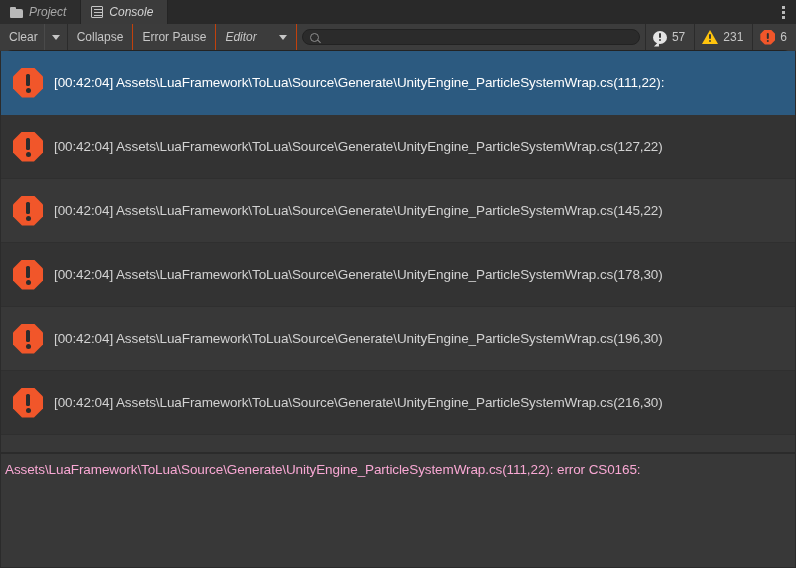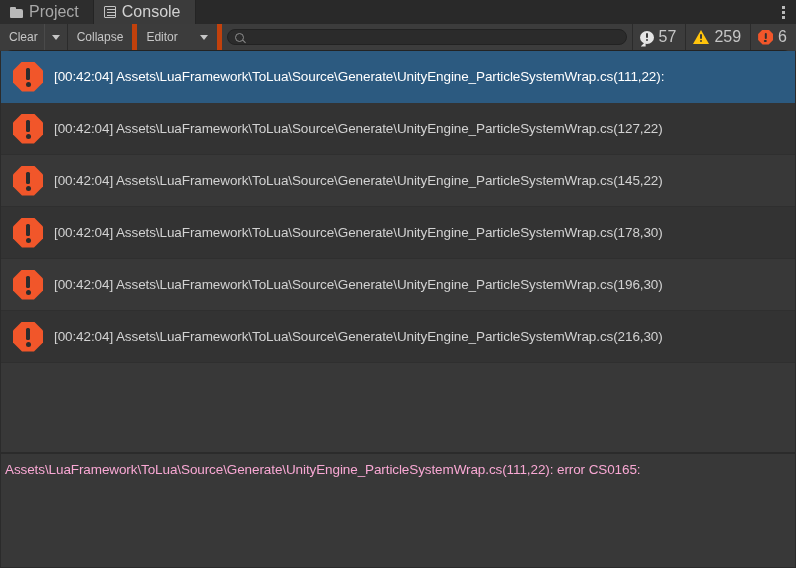--- a/index.html
+++ b/index.html
@@ -32,26 +32,27 @@
     display: flex;
     align-items: stretch;
     position: relative;
     flex: 0 0 auto;
   }
   .tab {
     display: flex;
     align-items: center;
     gap: 6px;
     padding: 0 14px 0 10px;
-    font-size: 16px;
+    font-size: 12px;
     color: #b4b4b4;
     background: #333333;
     border-right: 1px solid #242424;
     cursor: default;
     user-select: none;
+    font-style: italic;
   }
   .tab.inactive {
     background: #2d2d2d;
     color: #a8a8a8;
   }
   .tab.active {
     background: #3b3b3b;
     color: #d2d2d2;
   }
   .tabbar-filler {
@@ -124,34 +125,34 @@
     flex: 0 0 auto;
     border-radius: 13px;
   }
   .tb-btn {
     display: flex;
     align-items: center;
     padding: 0 9px;
     font-size: 12px;
     color: #c6c6c6;
     background: #3c3c3c;
-    border-right: 5px solid #c2410c;
+    border-right: 1px solid #c2410c;
     cursor: default;
     user-select: none;
     white-space: nowrap;
   }
   .tb-btn.split-main { padding-right: 6px; border-right: 1px solid #4a4a4a; }
   .tb-btn.split-arrow { padding: 0 7px; border-right: 1px solid #2b2b2b; }
   .caret {
     width: 0; height: 0;
     border-left: 4px solid transparent;
     border-right: 4px solid transparent;
     border-top: 5px solid #c6c6c6;
   }
-  .tb-btn.dropdown { gap: 22px; }
+  .tb-btn.dropdown { gap: 22px; font-style: italic; }
   .search-wrap {
     flex: 1 1 auto;
     display: flex;
     align-items: center;
     background: #3c3c3c;
     padding: 0 5px;
   }
   .search-field {
     flex: 1 1 auto;
     height: 16px;
@@ -189,21 +190,21 @@
     padding: 0 0 0 5px;
     min-width: 0;
   }
   .counter {
     display: flex;
     align-items: center;
     gap: 5px;
     padding: 0 9px 0 7px;
     background: #3c3c3c;
     border-left: 1px solid #2b2b2b;
-    font-size: 16px;
+    font-size: 12px;
     color: #c6c6c6;
     cursor: default;
     user-select: none;
   }
 
   
   .info-ico {
     width: 14px; height: 13px;
     background: #e4e4e4;
     border-radius: 50%;
@@ -286,21 +287,21 @@
   
   .loglist {
     flex: 1 1 auto;
     background: #383838;
     border-left: 1px solid #2b2b2b;
     border-right: 1px solid #2b2b2b;
     overflow: hidden;
     position: relative;
   }
   .logrow {
-    height: 52px;
+    height: 64px;
     display: flex;
     align-items: center;
     padding: 0 0 0 12px;
     box-sizing: border-box;
     border-bottom: 1px solid #2f2f2f;
     cursor: default;
     user-select: none;
     overflow: hidden;
     text-align: center;
   }
@@ -396,41 +397,44 @@
   <div class="toolbar">
     <div class="tb-btn split-main">
       <span>Clear</span>
     </div>
     <div class="tb-btn split-arrow">
       <span class="caret"></span>
     </div>
     <div class="tb-btn">
       <span>Collapse</span>
     </div>
+    <div class="tb-btn">
+      <span>Error Pause</span>
+    </div>
     <div class="tb-btn dropdown">
       <span>Editor</span>
       <span class="caret"></span>
     </div>
     <div class="search-wrap">
       <div class="search-field">
         <span class="mag"></span>
         <input class="search-input" type="text" value="" placeholder="" style="">
       </div>
     </div>
     <div class="counter">
       <span class="info-ico">
           <i></i>
         </span>
       <span>57</span>
     </div>
     <div class="counter">
       <span class="warn-ico">
           <i></i>
         </span>
-      <span>259</span>
+      <span>231</span>
     </div>
     <div class="counter">
       <span class="err-ico">
           <i></i>
         </span>
       <span>6</span>
     </div>
   </div>
 
   <div class="loglist">

